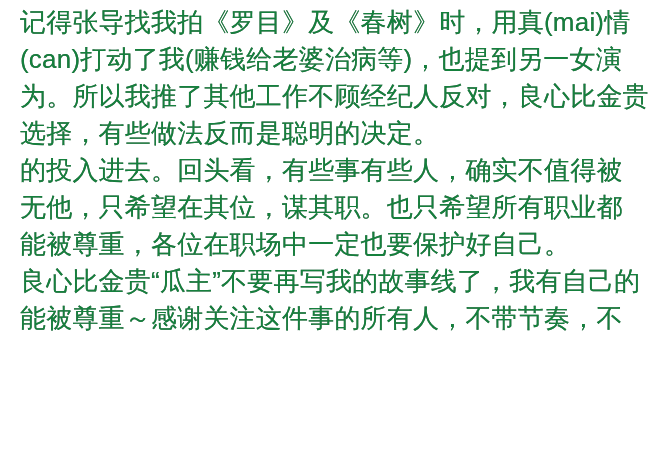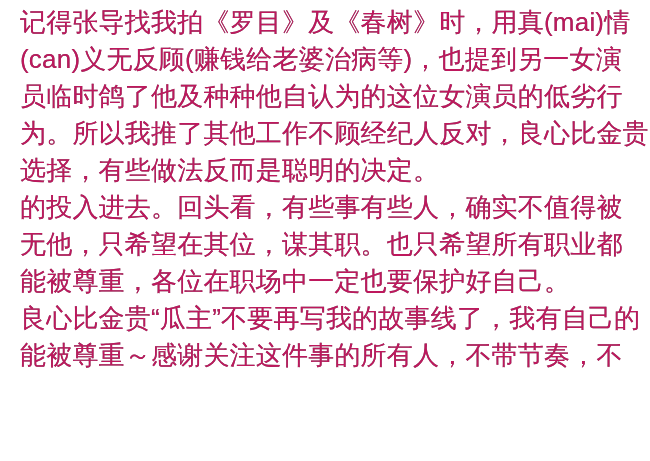--- a/index.html
+++ b/index.html
@@ -13,35 +13,34 @@
     overflow: hidden;
     font-family: "Liberation Sans", sans-serif;
   }
   .post {
     padding: 4px 10px 0 20px;
   }
   .line {
     font-size: 26px;
     line-height: 37px;
     height: 37px;
-    color: #be185d;
+    color: #15803d;
     white-space: nowrap;
     letter-spacing: 0.2px;
     font-weight: 400;
     
     text-shadow: 0 0 0.4px #6a6a6c;
   }
 </style>
 </head>
 <body>
 
 <div class="post">
   <div class="line">记得张导找我拍《罗目》及《春树》时，用真(mai)情</div>
-  <div class="line">(can)义无反顾(赚钱给老婆治病等)，也提到另一女演</div>
-  <div class="line">员临时鸽了他及种种他自认为的这位女演员的低劣行</div>
+  <div class="line">(can)打动了我(赚钱给老婆治病等)，也提到另一女演</div>
   <div class="line">为。所以我推了其他工作不顾经纪人反对，良心比金贵</div>
   <div class="line">选择，有些做法反而是聪明的决定。</div>
   <div class="line">的投入进去。回头看，有些事有些人，确实不值得被</div>
   <div class="line">无他，只希望在其位，谋其职。也只希望所有职业都</div>
   <div class="line">能被尊重，各位在职场中一定也要保护好自己。</div>
   <div class="line">良心比金贵“瓜主”不要再写我的故事线了，我有自己的</div>
   <div class="line">能被尊重～感谢关注这件事的所有人，不带节奏，不</div>
 </div>
 
 </body></html>

